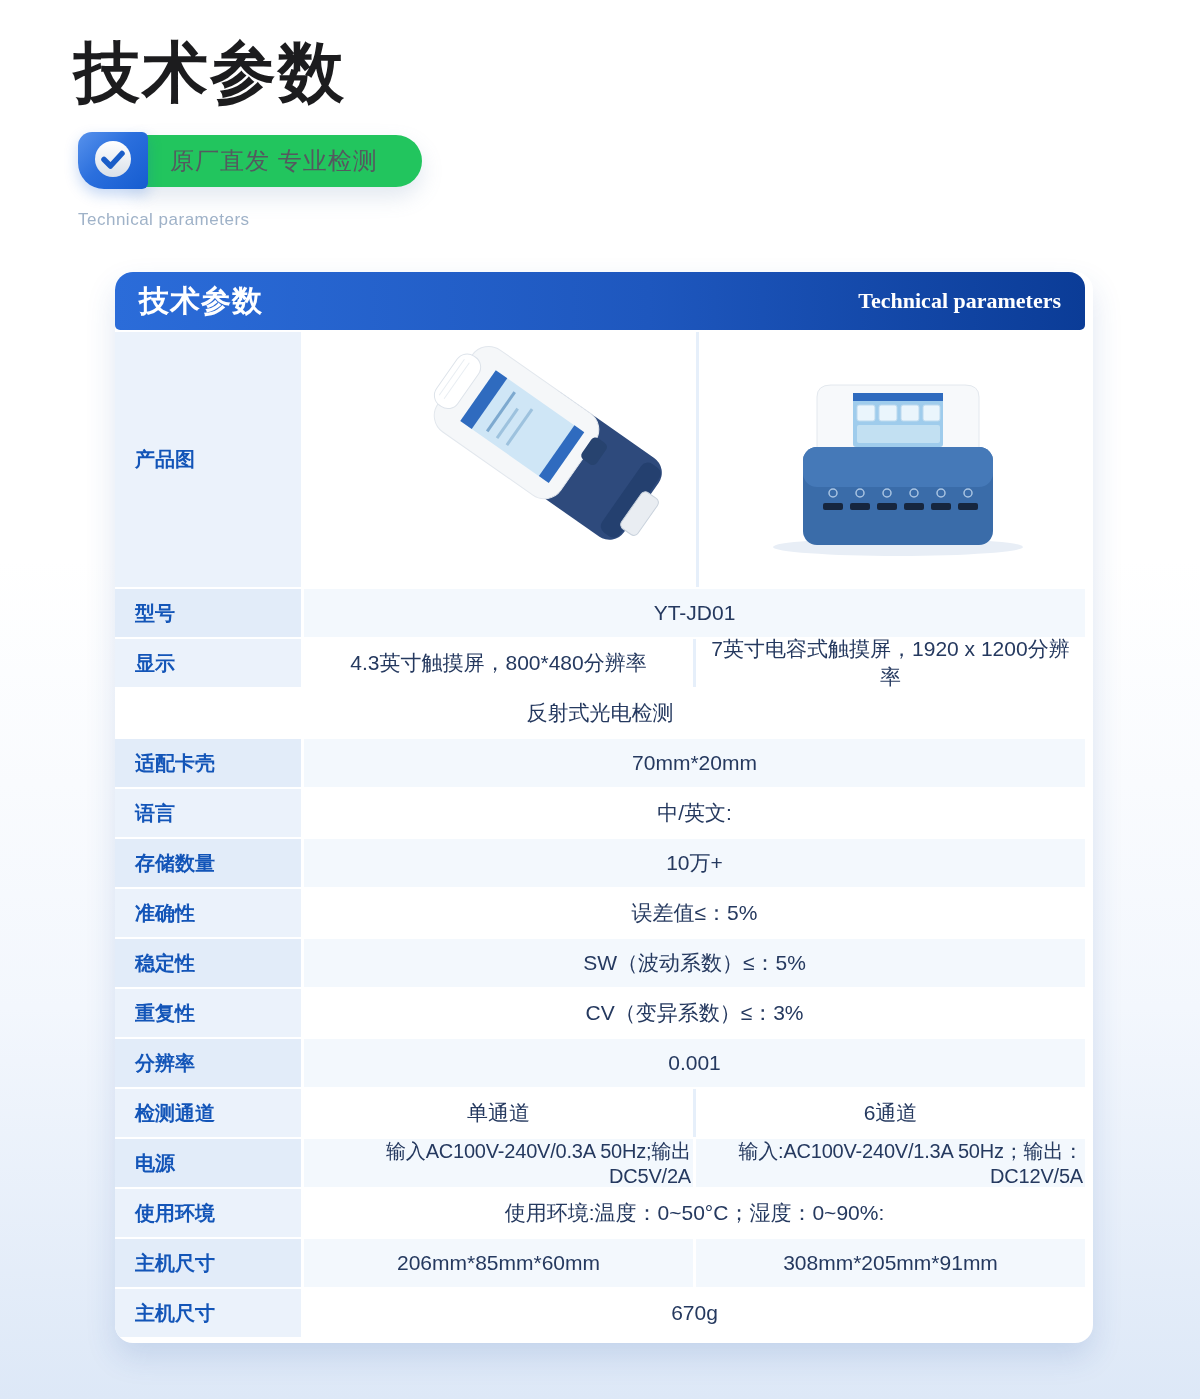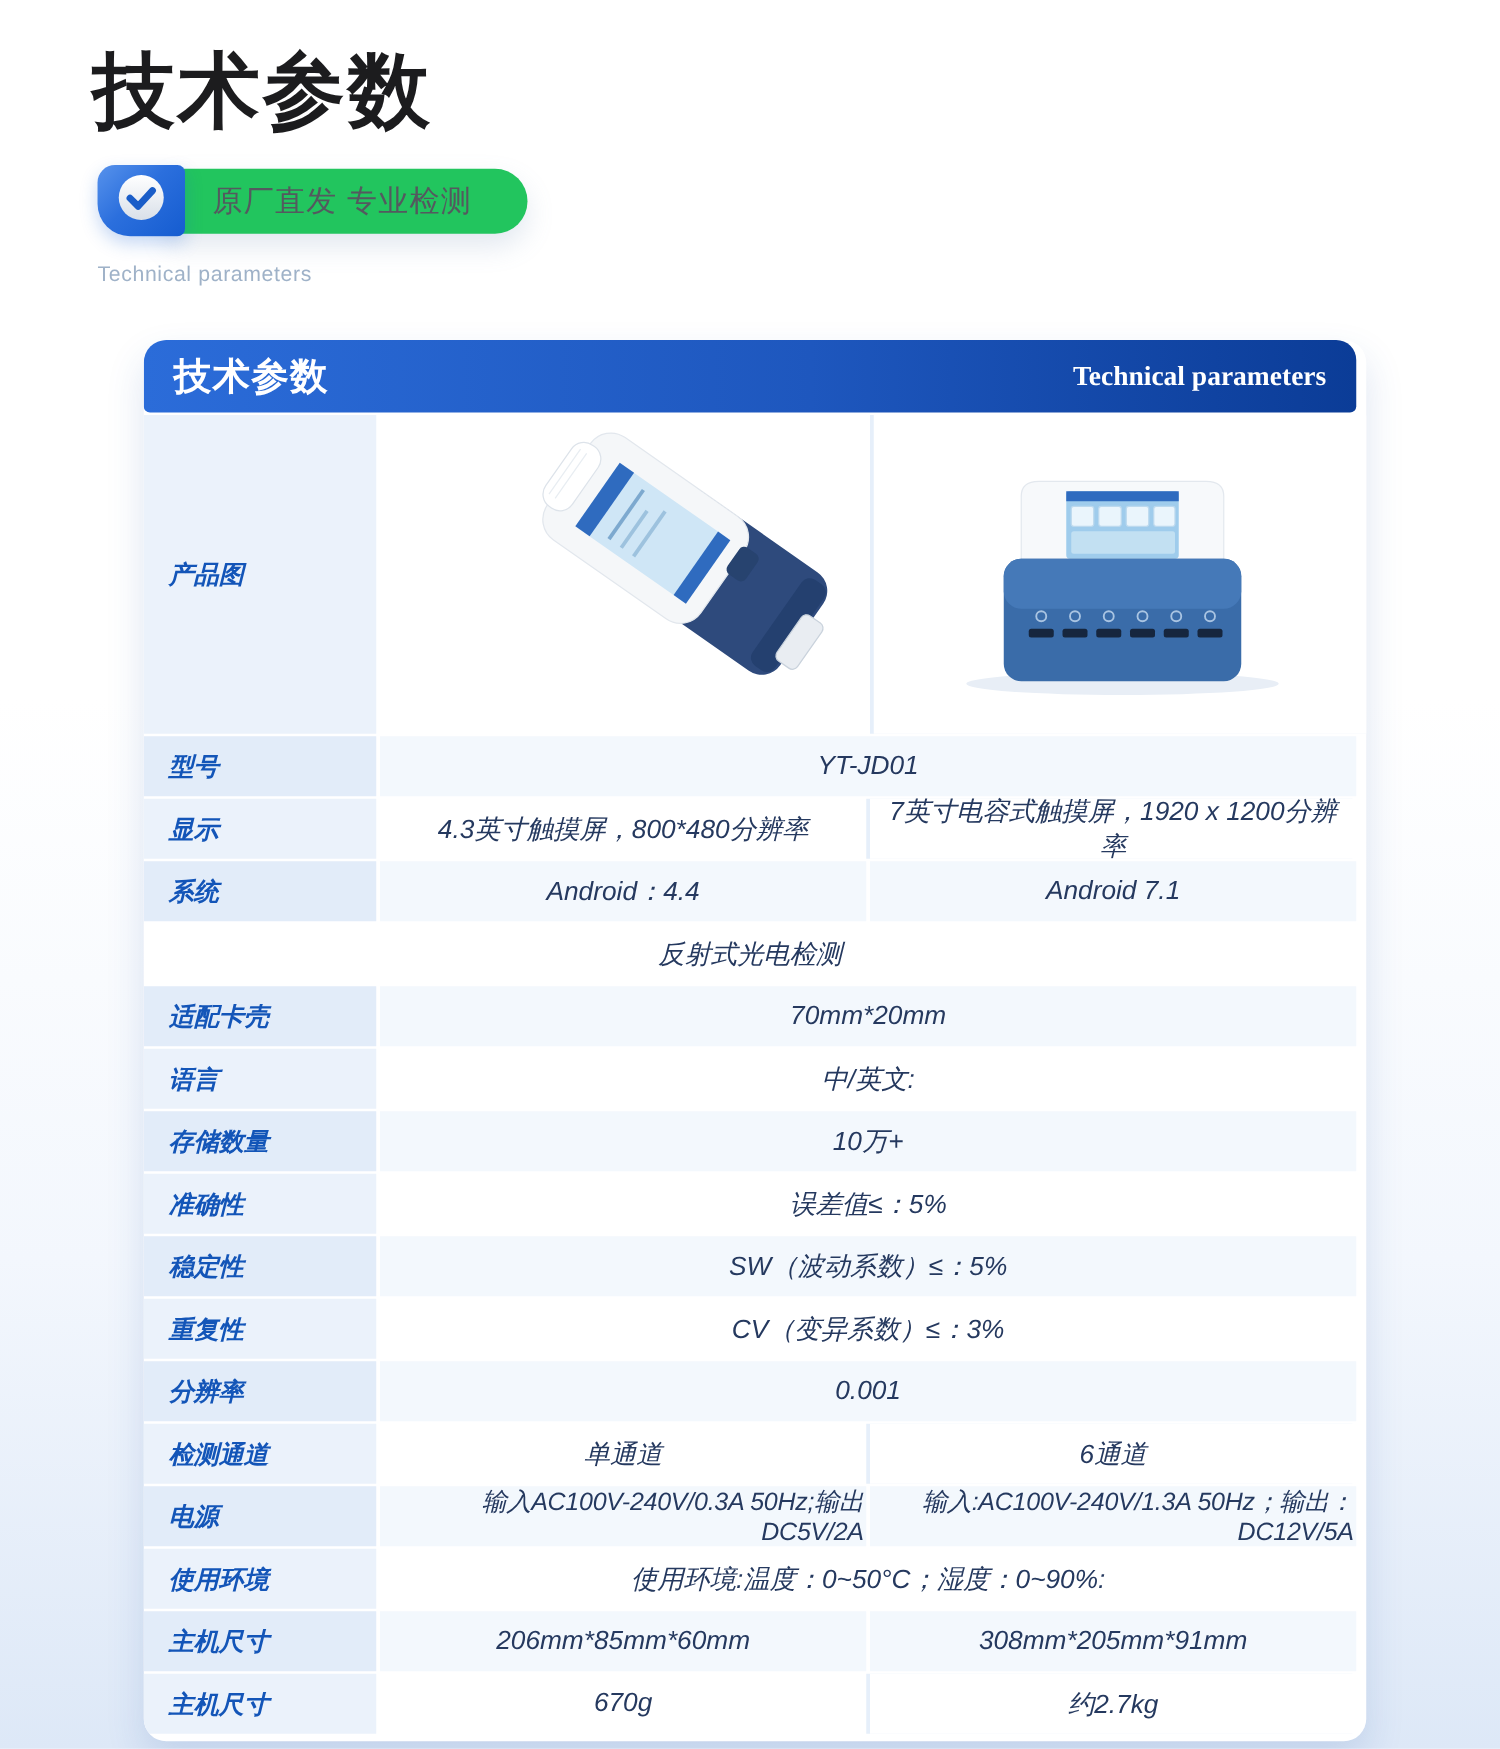--- a/index.html
+++ b/index.html
@@ -61,21 +61,21 @@
   .trow { display:flex; gap:3px; margin-top:2px; width:970px; }
   .cell { box-sizing:border-box; }
   .cell.label {
     width:186px; flex:0 0 186px; display:flex; align-items:center;
     padding-left:20px; color:#1355b8; font-weight:700; font-size:20px;
   }
   .cell.value {
     flex:1 1 0; display:flex; align-items:center; justify-content:center;
     font-size:21px; color:#25395f; text-align:center; padding:0 6px;
   }
-  .trow { height:48px;font-style:italic; }
+  .trow { height:48px; }
   .trow.images { height:255px; }
   .trow.plain  .label { background:#ebf2fb; }
   .trow.striped .label { background:#e2ecf9; }
   .trow.plain  .value { background:#ffffff; }
   .trow.striped .value { background:#f3f8fd; }
   .trow.plain .value.second { box-shadow:-3px 0 0 #e6effa; }
   .trow.small .value { font-size:20px; letter-spacing:-.2px; padding:0 2px;text-align:right; }
 
   .device-wrap { width:100%; height:100%; display:flex; align-items:center; justify-content:center; }
 </style>
@@ -188,25 +188,20 @@
   <div id="rows">
       <div class="trow striped">
         <div class="cell label">型号</div>
         <div class="cell value">YT-JD01</div>
       </div>
       <div class="trow plain">
         <div class="cell label">显示</div>
         <div class="cell value">4.3英寸触摸屏，800*480分辨率</div>
         <div class="cell value second">7英寸电容式触摸屏，1920 x 1200分辨率</div>
       </div>
-      <div class="trow striped">
-        <div class="cell label">系统</div>
-        <div class="cell value">Android：4.4</div>
-        <div class="cell value second">Android 7.1</div>
-      </div>
       <div class="trow plain">
         <div class="cell value">反射式光电检测</div>
       </div>
       <div class="trow striped">
         <div class="cell label">适配卡壳</div>
         <div class="cell value">70mm*20mm</div>
       </div>
       <div class="trow plain">
         <div class="cell label">语言</div>
         <div class="cell value">中/英文:</div>
@@ -246,16 +241,15 @@
         <div class="cell value">使用环境:温度：0~50°C；湿度：0~90%:</div>
       </div>
       <div class="trow striped">
         <div class="cell label">主机尺寸</div>
         <div class="cell value">206mm*85mm*60mm</div>
         <div class="cell value second">308mm*205mm*91mm</div>
       </div>
       <div class="trow plain">
         <div class="cell label">主机尺寸</div>
         <div class="cell value">670g</div>
-        <div class="cell value second">约2.7kg</div>
       </div>
     </div>
 </div>
 
 </body></html>

